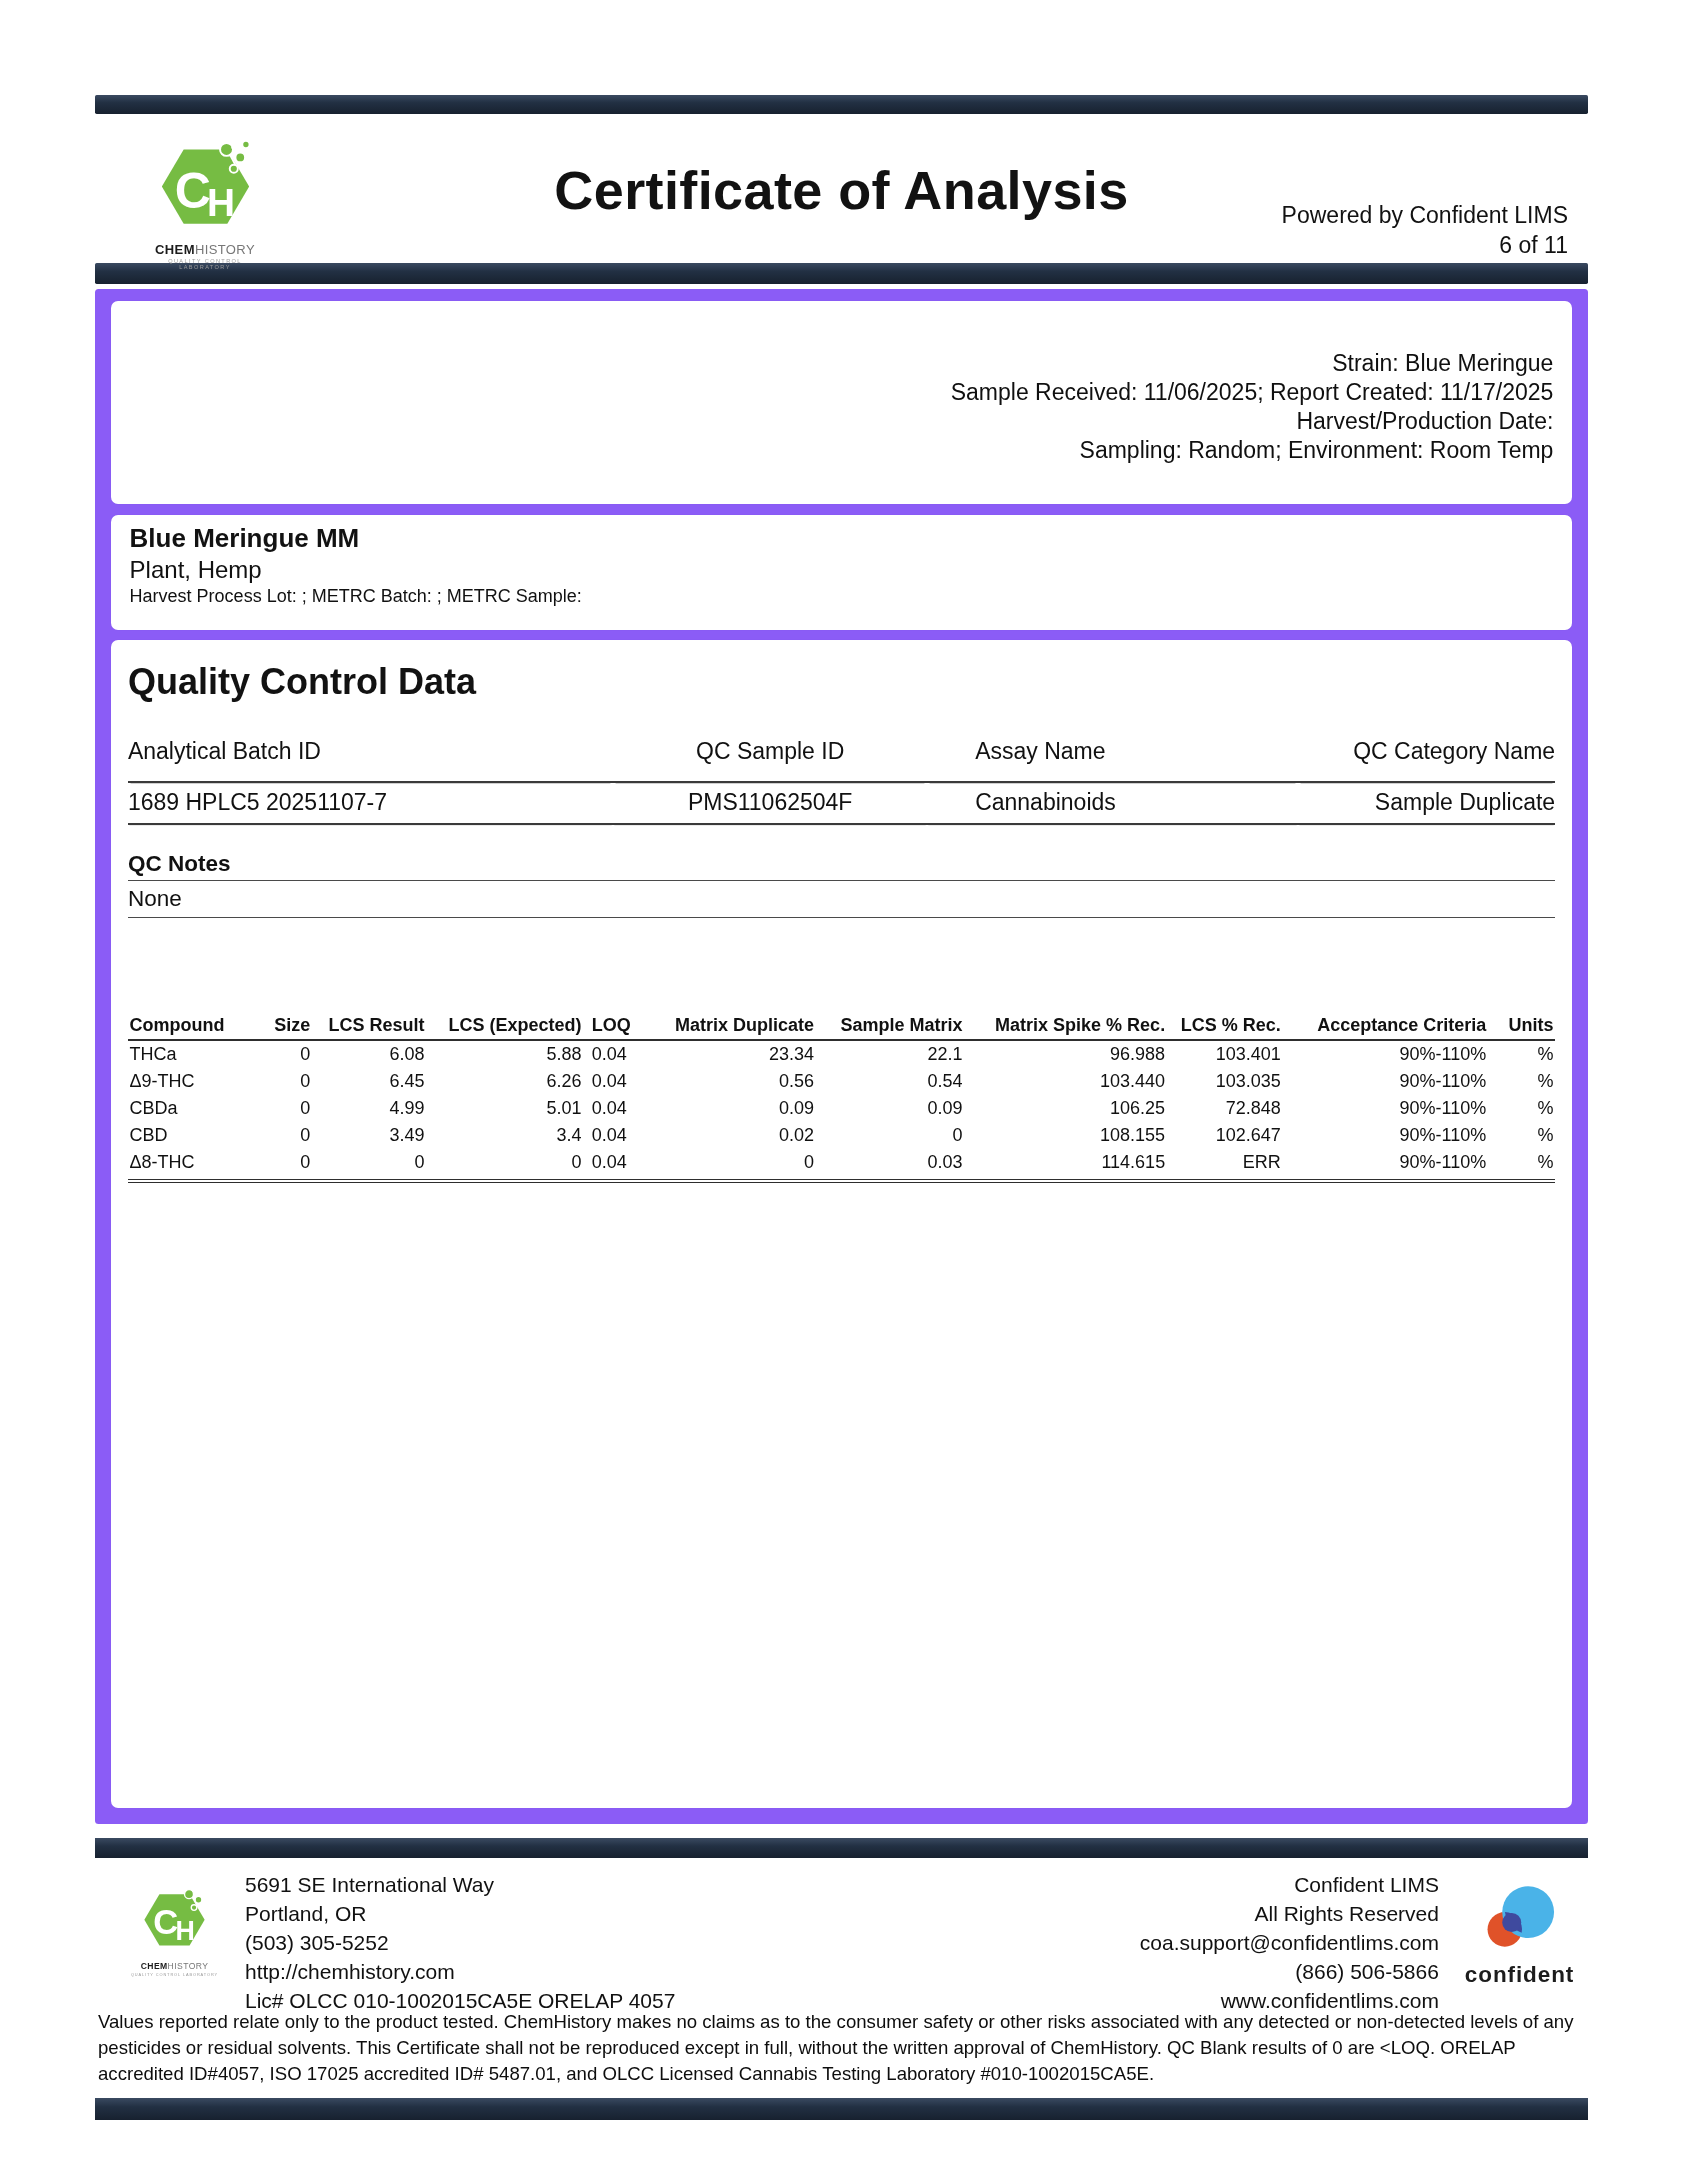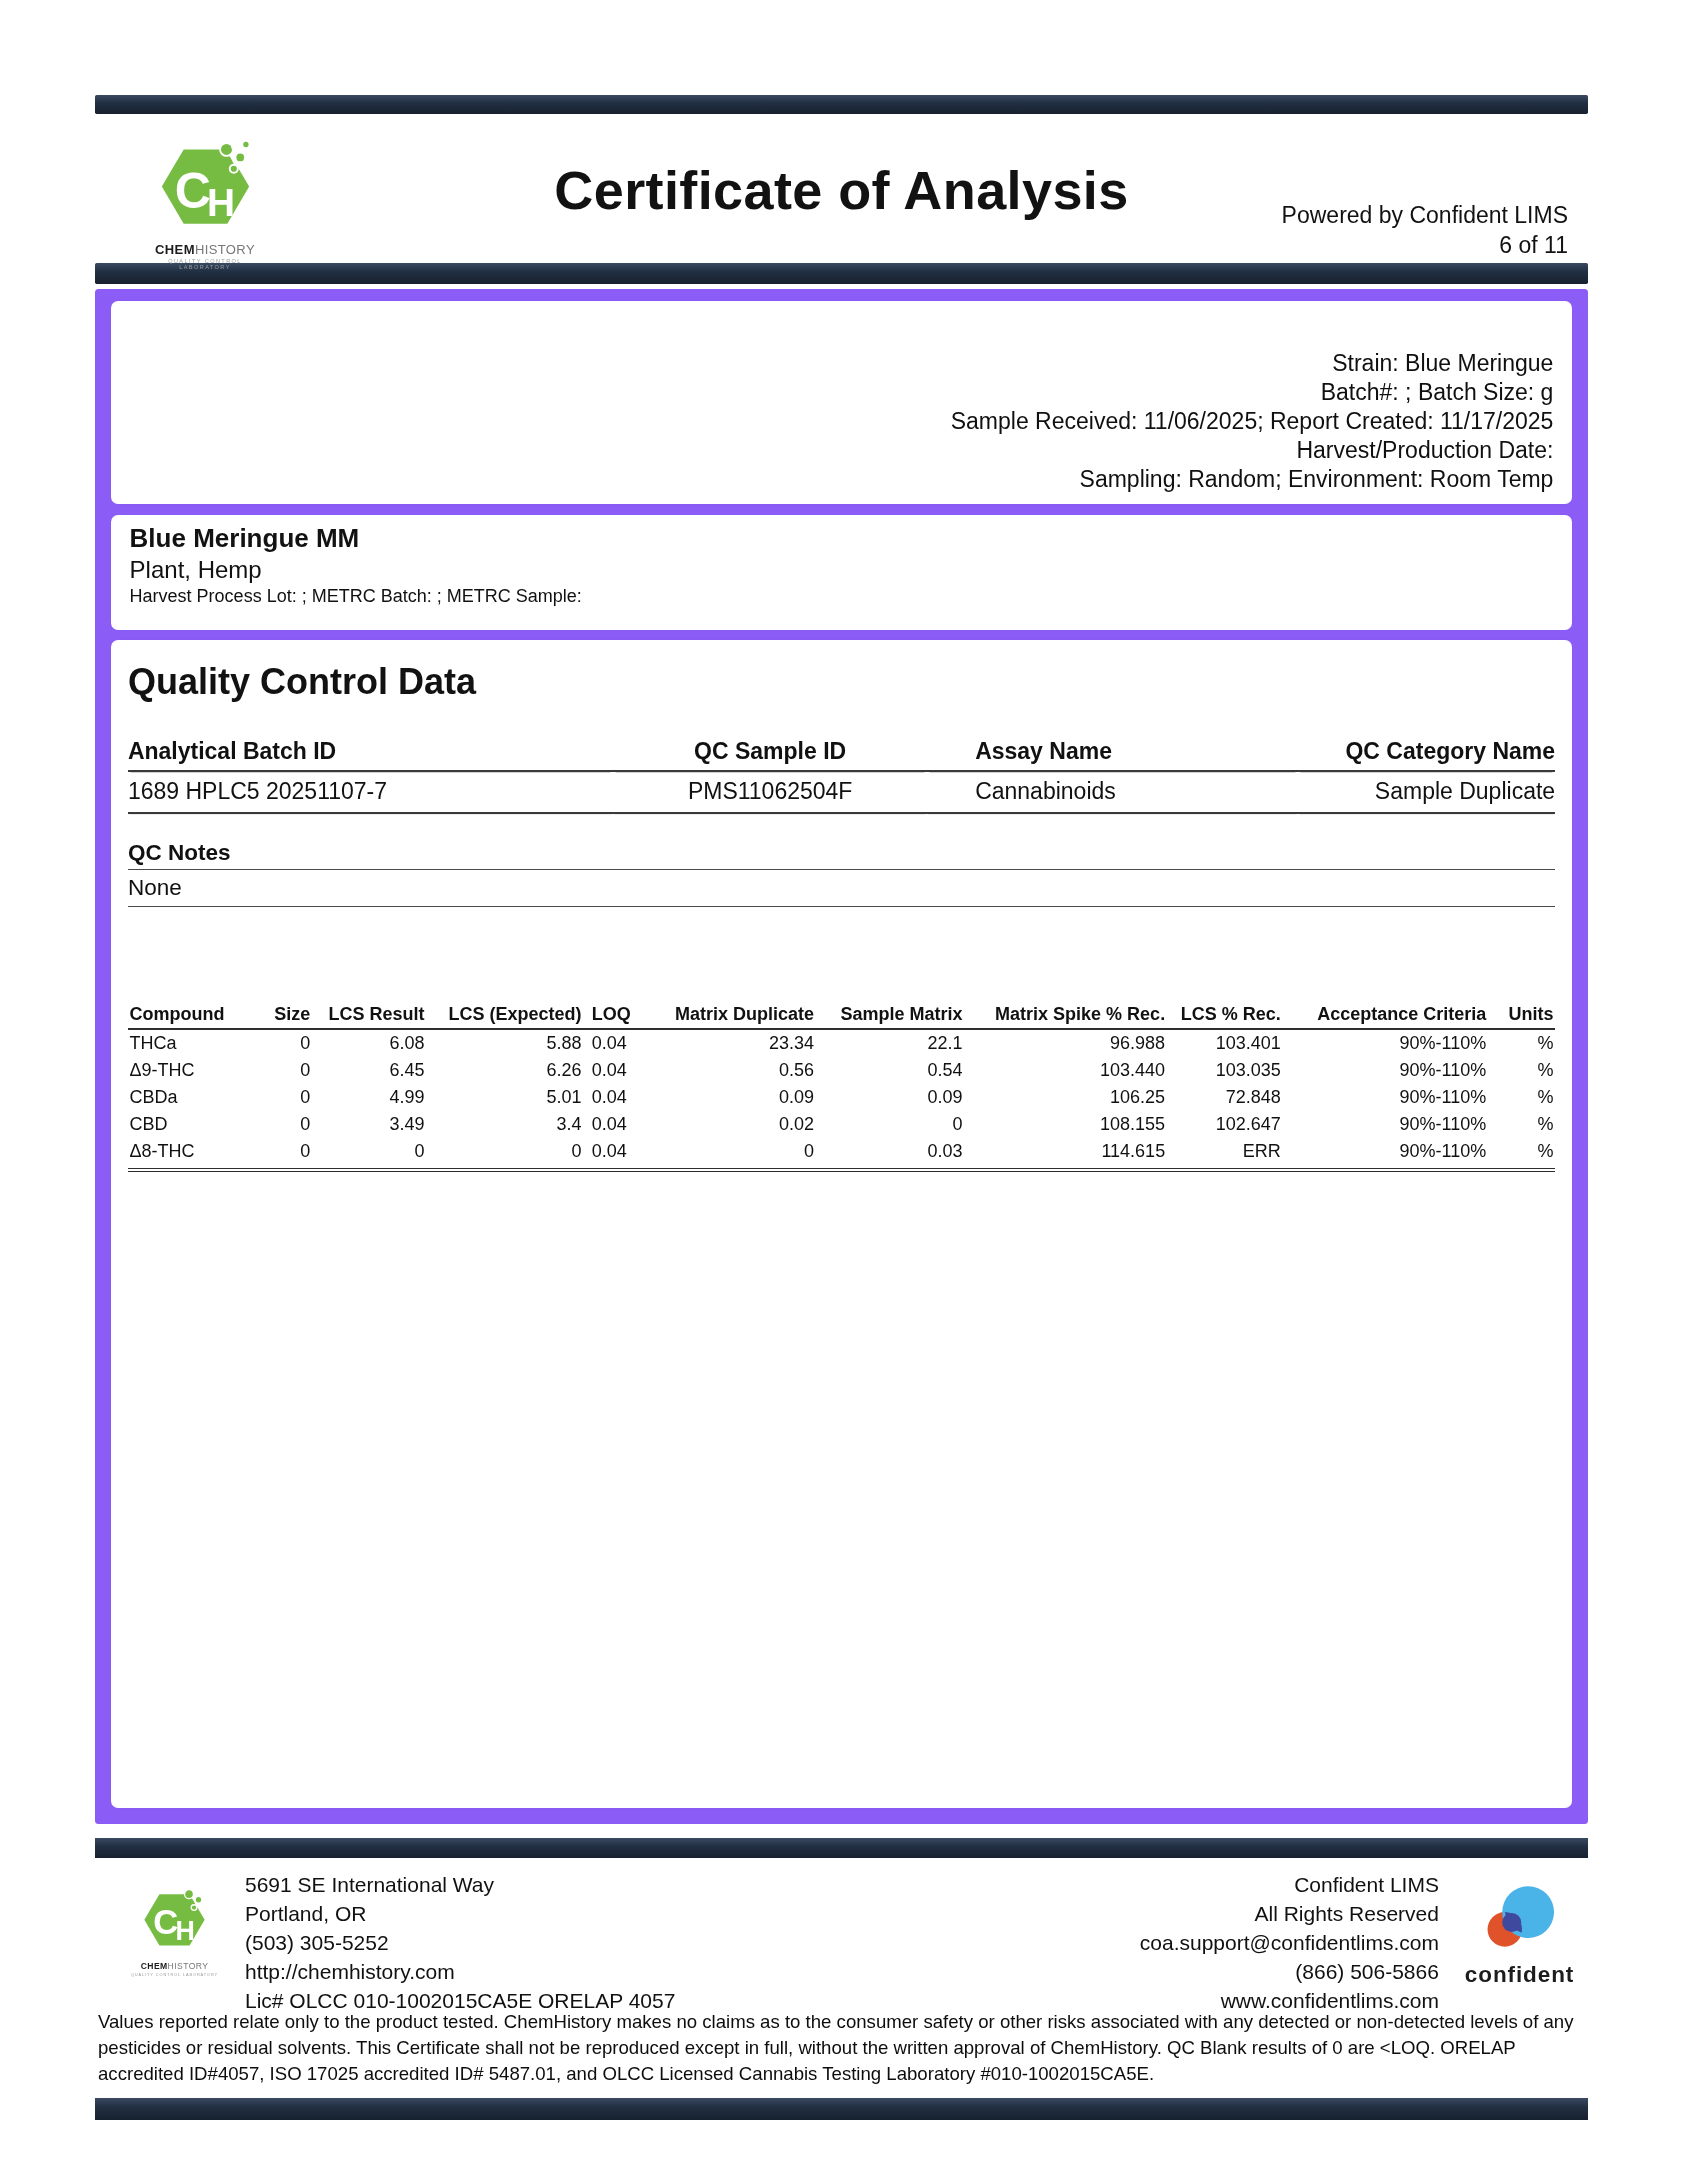--- a/index.html
+++ b/index.html
@@ -33,21 +33,21 @@
   .product-name { font-size:26px; font-weight:600; color:#121212; }
   .product-type { font-size:24px; margin-top:1.7px; }
   .product-metrc { font-size:18px; margin-top:1.7px; }
   .card.qc { height:1168px; padding:21px 17.3px 0; }
   .qc-title { font-size:36px; font-weight:600; color:#121212; }
 
   table { border-collapse:collapse; width:100%; }
 
   
   .qc-meta { margin-top:35px; font-size:23px; }
-  .qc-meta th { font-weight:bold; text-align:left; padding:0 0 5px; border-bottom:2.2px solid #3a3a3a;margin-top:18px; }
+  .qc-meta th { font-weight:normal; text-align:left; padding:0 0 16px; border-bottom:2.2px solid #3a3a3a;margin-top:18px; }
   .qc-meta td { padding:6px 0 7px; border-bottom:2.2px solid #3a3a3a; box-shadow:0 2.6px 0 -1.3px rgba(60,60,60,.35); }
   .qc-meta th { box-shadow:0 4.3px 0 -2.6px rgba(60,60,60,.35); }
   .qc-meta .c2 { text-align:center; }
   .qc-meta .c3 { padding-left:48px; }
   .qc-meta .c4 { text-align:right; }
 
   
   .qc-notes-label { margin-top:26px; font-size:22.5px; font-weight:bold; padding-bottom:3.5px; border-bottom:1.7px solid #4a4a4a; }
   .qc-notes-value { font-size:22.5px; padding:4.3px 0 5.2px; border-bottom:1.3px solid #4a4a4a; }
 
@@ -108,21 +108,20 @@
     </div>
   </div>
 
   <div class="navy-bar second"></div>
 
   <div class="panel">
 
     <div class="card sample">
       <div class="sample-lines">
         <div>Strain: Blue Meringue</div>
-        <div>Batch#: ; Batch Size:  g</div>
         <div>Sample Received: 11/06/2025; Report Created: 11/17/2025</div>
         <div>Harvest/Production Date:</div>
         <div>Sampling: Random; Environment: Room Temp</div>
       </div>
     </div>
 
     <div class="card product">
       <div class="product-name">Blue Meringue MM</div>
       <div class="product-type">Plant, Hemp</div>
       <div class="product-metrc">Harvest Process Lot: ; METRC Batch: ; METRC Sample:</div>

